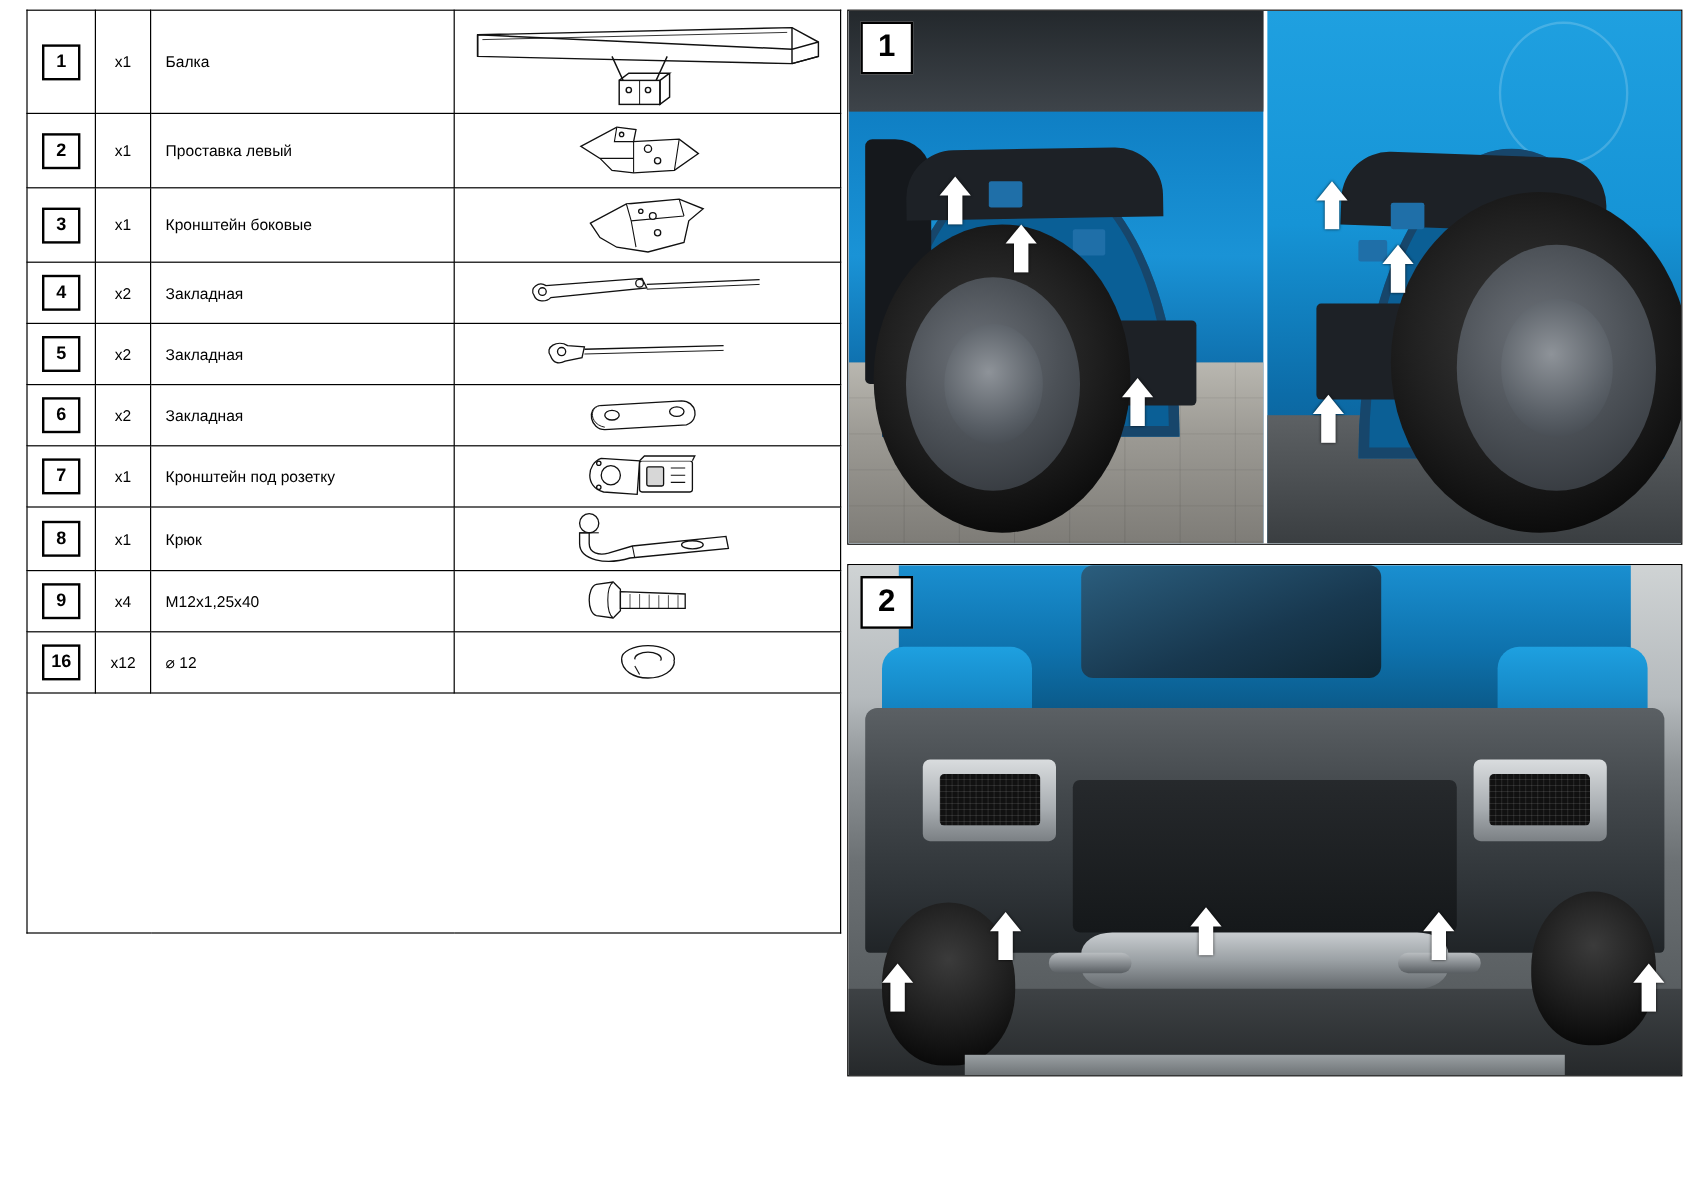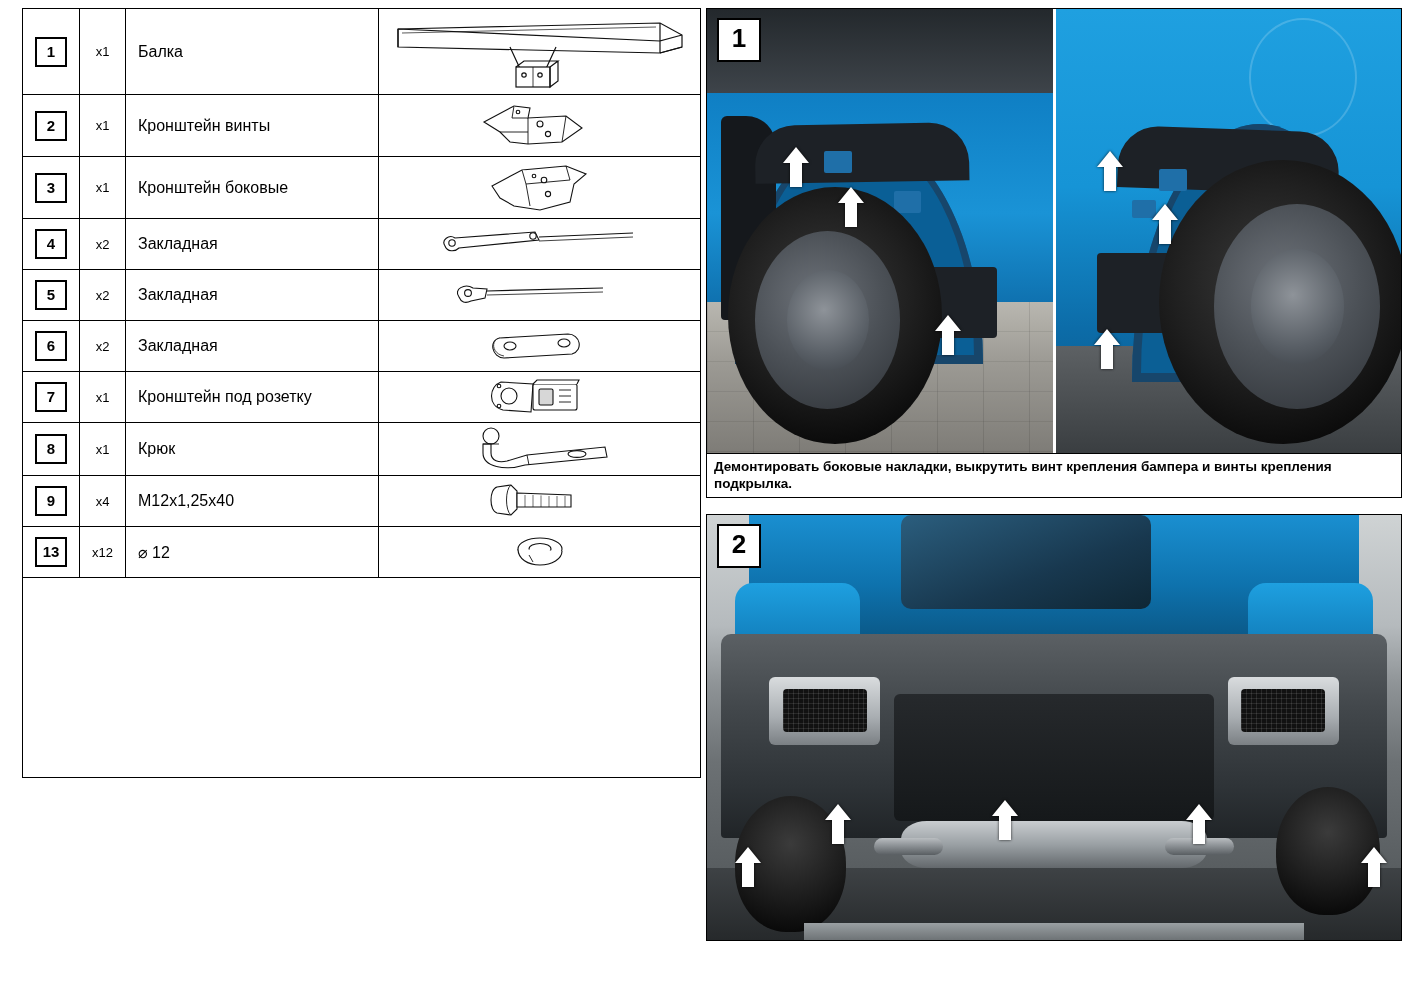--- a/index.html
+++ b/index.html
@@ -33,21 +33,21 @@
     table-layout: fixed;
     border: 1.5px solid #000;
   }
   table.parts td {
     border: 1px solid #000;
     padding: 0;
     vertical-align: middle;
   }
   .col-num  { width: 56px; text-align: center; }
   .col-qty  { width: 45px; text-align: center; font-size: 13px; }
-  .col-name { width: 240px; padding-left: 12px !important; font-size: 16px; }
+  .col-name { width: 240px; padding-left: 12px !important; font-size: 13px; }
   .col-img  { width: 321px; }
 
   .numbox {
     display: inline-block;
     width: 28px;
     height: 26px;
     line-height: 26px;
     border: 2px solid #000;
     background: #fff;
     font-weight: bold;
@@ -278,21 +278,21 @@
                   <circle cx="150" cy="62" r="2.2"></circle>
                 <path d="M143 54 L143 74" stroke-width="0.8"></path>
               </svg>
             </div>
           </td>
         </tr>
 
         <tr class="r r1">
           <td class="col-num"><span class="numbox">2</span></td>
           <td class="col-qty">x1</td>
-          <td class="col-name">Кронштейн винты</td>
+          <td class="col-name">Проставка левый</td>
           <td class="col-img">
             <div class="imgcell">
               <svg width="140" height="56" viewBox="0 0 140 56" fill="#fff" stroke="#111" stroke-width="1.1">
                 <path d="M14 24 L44 8 L60 10 L58 20 L96 18 L112 30 L92 44 L58 46 L40 44 L30 34 Z"></path>
                 <path d="M44 8 L42 20 L58 20 M58 20 L58 46 M96 18 L92 44 M30 34 L58 34" stroke-width="0.9"></path>
                 <circle cx="70" cy="26" r="3"></circle>
                   <circle cx="78" cy="36" r="2.6"></circle>
                 <circle cx="48" cy="14" r="1.8"></circle>
               </svg>
             </div>
@@ -414,21 +414,21 @@
                 <path d="M42 14 L96 16 L96 28 L42 28 Z"></path>
                 <path d="M50 16 L50 28 M58 16 L58 28 M66 16.4 L66 28 M74 17 L74 28 M82 17 L82 28 M90 17 L90 28" stroke-width="0.6"></path>
               </svg>
             </div>
           </td>
         </tr>
 
 
 
         <tr class="r">
-          <td class="col-num"><span class="numbox">13</span></td>
+          <td class="col-num"><span class="numbox">16</span></td>
           <td class="col-qty">x12</td>
           <td class="col-name">⌀ 12</td>
           <td class="col-img">
             <div class="imgcell">
               <svg width="90" height="46" viewBox="0 0 90 46" fill="#fff" stroke="#111" stroke-width="1.1">
                 <ellipse cx="45" cy="20" rx="22" ry="11"></ellipse>
                 <ellipse cx="45" cy="20" rx="11" ry="5.5"></ellipse>
                 <path d="M23 20 C23 30 33 36 45 36 C57 36 67 30 67 22"></path>
                 <path d="M34 26 L38 33" stroke-width="0.9"></path>
               </svg>
@@ -489,21 +489,20 @@
             <div class="tyre" style="left:30%;top:34%;width:72%;height:64%;"></div>
             <div class="rim" style="left:46%;top:44%;width:48%;height:46%;"></div>
 
             <div class="arrow arr-up" style="left:12%;top:32%;"></div>
             <div class="arrow arr-up" style="left:28%;top:44%;"></div>
             <div class="arrow arr-up" style="left:11%;top:72%;"></div>
           </div>
 
         </div>
       </div>
-      <div class="caption">Демонтировать боковые накладки, выкрутить винт крепления бампера и винты крепления подкрылка.</div>
     </div>
 
     <div class="step step2">
       <div class="photo-wrap">
         <div class="badge">2</div>
 
         <div class="garage"></div>
 
         <div class="car-body2" style="left:6%;top:0;width:88%;height:30%;border-radius:0 0 24px 24px;"></div>
         <div class="rear-glass" style="left:28%;top:0;width:36%;height:22%;"></div>

